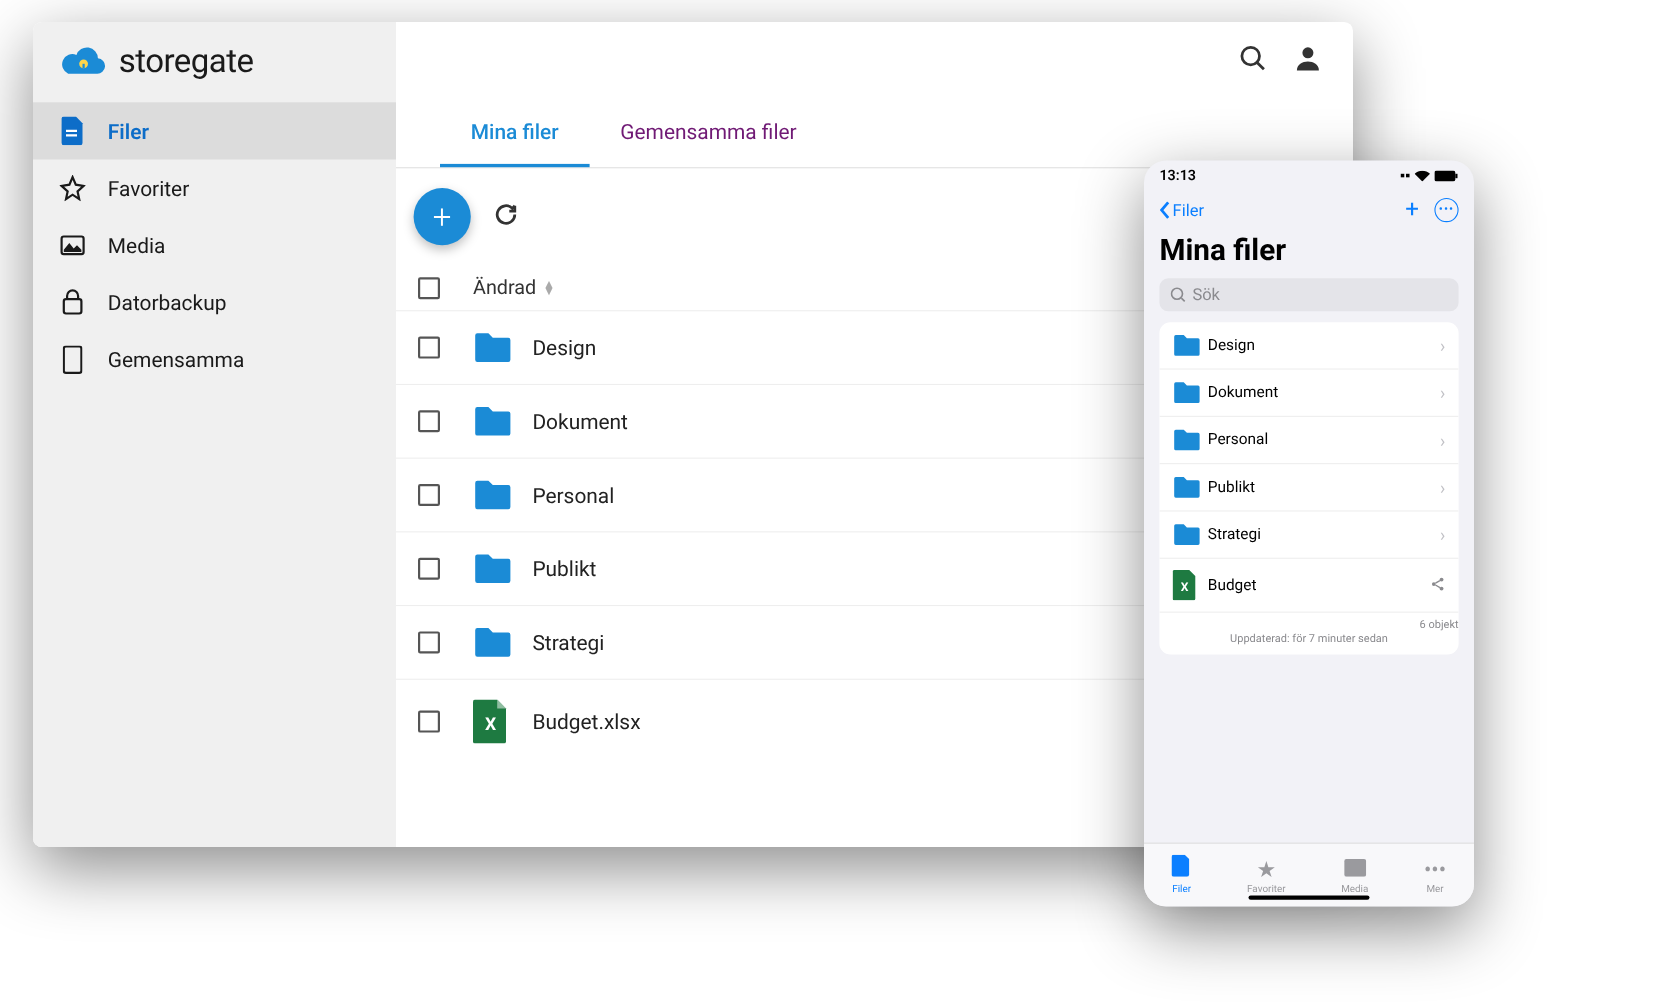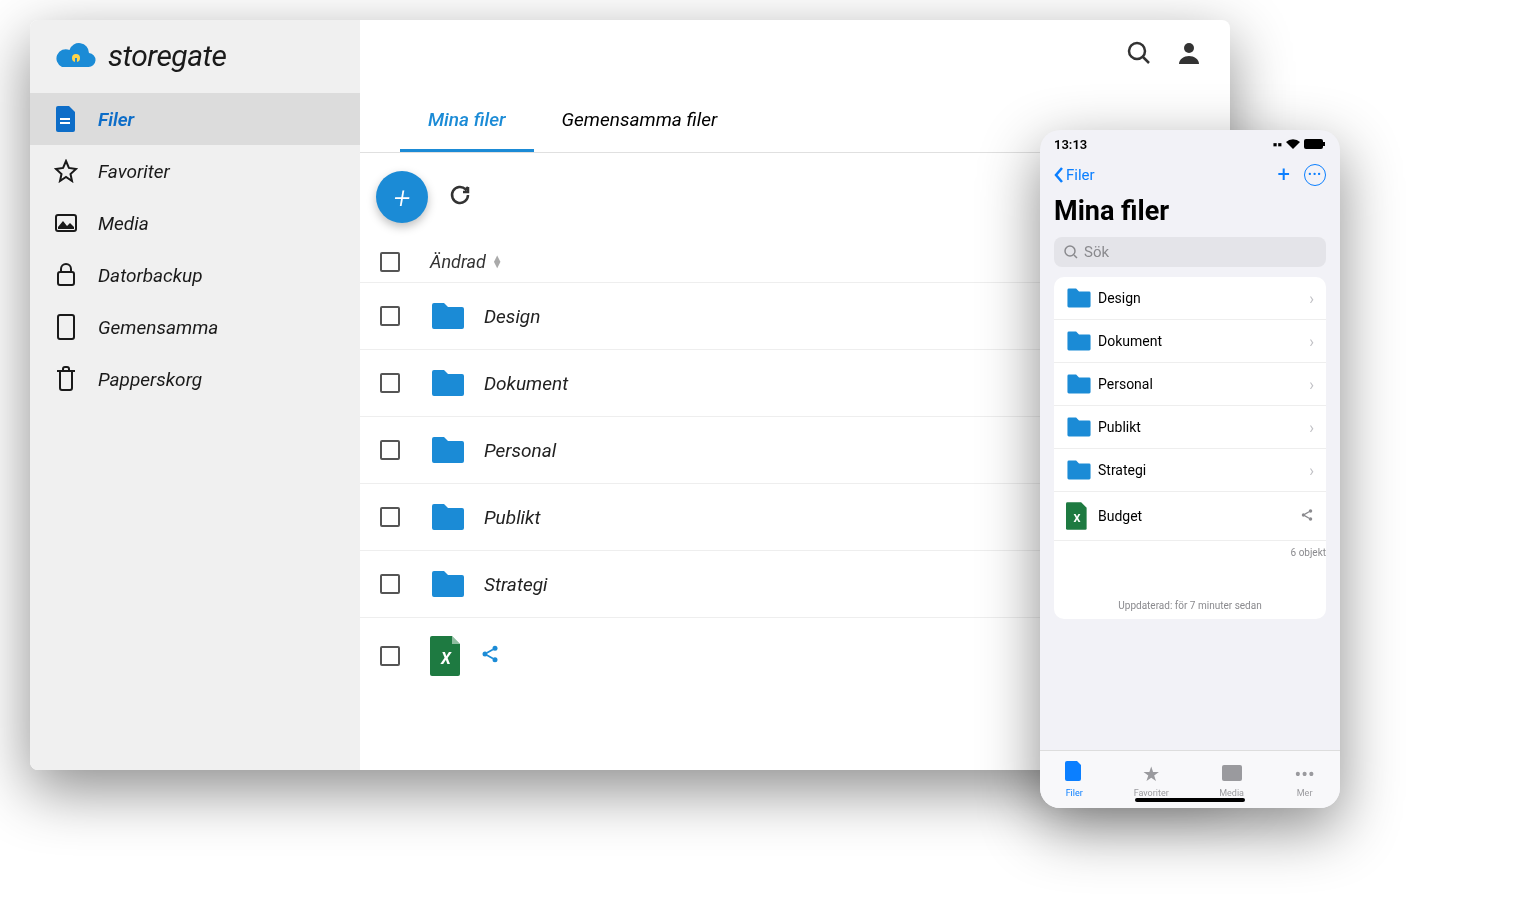--- a/index.html
+++ b/index.html
@@ -9,21 +9,20 @@
   position: absolute;
   left: 30px;
   top: 20px;
   width: 1200px;
   height: 750px;
   background: #fff;
   border-radius: 8px;
   box-shadow: 0 20px 60px rgba(0,0,0,0.45);
   display: flex;
   overflow: hidden;
-  font-style: italic;
 }
 
 .sidebar {
   width: 330px;
   background: #f0f0f0;
   display: flex;
   flex-direction: column;
 }
 .logo-area {
   padding: 18px 24px 20px;
@@ -51,21 +50,21 @@
   height: 70px;
   display: flex;
   align-items: center;
   justify-content: flex-end;
   padding: 0 28px;
   gap: 24px;
 }
 .topbar-icon { color: #333; cursor: pointer; }
 
 .tabs { display: flex; padding: 0 40px; border-bottom: 1px solid #e0e0e0; }
-.tab { padding: 18px 28px; font-size: 19px; color: #000000; cursor: pointer; border-bottom: 3px solid transparent; }
+.tab { padding: 18px 28px; font-size: 19px; color: #701a75; cursor: pointer; border-bottom: 3px solid transparent; }
 .tab.active { color: #1b8bd6; border-bottom-color: #1b8bd6; font-weight: 500; }
 
 .toolbar { padding: 18px 16px; display: flex; align-items: center; gap: 20px; }
 .add-btn {
   width: 52px; height: 52px; border-radius: 50%;
   background: #1b8bd6; color: #fff; display: flex;
   align-items: center; justify-content: center;
   box-shadow: 0 4px 10px rgba(0,0,0,0.25);
   cursor: pointer; font-size: 30px; font-weight: 300;
 }
@@ -93,21 +92,21 @@
   width: 20px; height: 20px; border: 2px solid #555; border-radius: 2px;
 }
 
 .folder-svg { width: 36px; height: 30px; }
 .excel-svg { width: 32px; height: 40px; }
 
 
 .mobile-app {
   position: absolute;
   left: 1040px;
-  top: 130px;
+  top: 146px;
   width: 300px;
   height: 678px;
   background: #f2f2f7;
   border-radius: 20px;
   box-shadow: 0 20px 60px rgba(0,0,0,0.45);
   overflow: hidden;
   display: flex;
   flex-direction: column;
 }
 .statusbar {
@@ -145,21 +144,21 @@
   border-bottom: 1px solid #eee; cursor: pointer;
 }
 .mobile-row:last-child { border-bottom: none; }
 .mobile-row-icon { width: 32px; display: flex; align-items: center; }
 .mobile-row-name { flex: 1; font-size: 14px; }
 .mobile-row-chevron { color: #c0c0c5; font-size: 16px; }
 .mobile-folder { width: 26px; height: 22px; }
 .mobile-excel { width: 22px; height: 28px; }
 
 .mobile-meta { text-align: right; font-size: 10px; color: #8a8a8e; padding: 6px 0 2px; }
-.mobile-meta2 { text-align: center; font-size: 10px; color: #8a8a8e; margin-top: 40px; }
+.mobile-meta2 { text-align: center; font-size: 10px; color: #8a8a8e; }
 
 .mobile-spacer { flex: 1; }
 
 .mobile-tabbar {
   height: 58px; border-top: 1px solid #ddd; background: #f8f8fa;
   display: flex; justify-content: space-around; align-items: center;
 }
 .mobile-tab-item {
   display: flex; flex-direction: column; align-items: center; gap: 2px;
   color: #9a9a9e; font-size: 9px; cursor: pointer;
@@ -222,28 +221,20 @@
       <span>Datorbackup</span>
     </div>
     <div class="nav-item">
       <span class="nav-icon">
         <svg width="18" height="26" viewBox="0 0 18 26">
             <rect x="1" y="1" width="16" height="24" rx="2" fill="none" stroke="#1a1a1a" stroke-width="2"></rect>
           </svg>
       </span>
       <span>Gemensamma</span>
     </div>
-    <div class="nav-item">
-      <span class="nav-icon">
-        <svg width="22" height="26" viewBox="0 0 22 26">
-            <path fill="none" stroke="#1a1a1a" stroke-width="2" d="M2 5h18M5 5v17a2 2 0 0 0 2 2h8a2 2 0 0 0 2-2V5M8 5V3a2 2 0 0 1 2-2h2a2 2 0 0 1 2 2v2"></path>
-          </svg>
-      </span>
-      <span>Papperskorg</span>
-    </div>
   </aside>
 
   <main class="main">
     <div class="topbar">
       <span class="topbar-icon">
         <svg width="26" height="26" viewBox="0 0 26 26">
             <circle cx="11" cy="11" r="8" fill="none" stroke="#333" stroke-width="2.5"></circle>
             <path stroke="#333" stroke-width="2.5" d="M17 17l6 6"></path>
           </svg>
       </span>
@@ -339,20 +330,21 @@
         <div class="row-check">
             <div class="checkbox"></div>
           </div>
         <div class="row-icon">
             <svg class="excel-svg" viewBox="0 0 32 40">
               <path fill="#1e7a41" d="M2 0h20l8 8v30a2 2 0 0 1-2 2H2a2 2 0 0 1-2-2V2a2 2 0 0 1 2-2z"></path>
               <path fill="#fff" d="M22 0v8h8z" opacity="0.5"></path>
               <text x="16" y="28" text-anchor="middle" fill="#fff" font-size="16" font-weight="bold">X</text>
             </svg>
           </div>
+        <div class="row-name">Budget.xlsx</div>
         <div class="row-share">
           <svg width="20" height="20" viewBox="0 0 24 24">
               <circle cx="18" cy="5" r="3" fill="#1b8bd6"></circle>
               <circle cx="6" cy="12" r="3" fill="#1b8bd6"></circle>
               <circle cx="18" cy="19" r="3" fill="#1b8bd6"></circle>
               <path stroke="#1b8bd6" stroke-width="2" d="M8.5 10.5L15.5 6.5M8.5 13.5L15.5 17.5"></path>
             </svg>
         </div>
       </div>
     </div>

